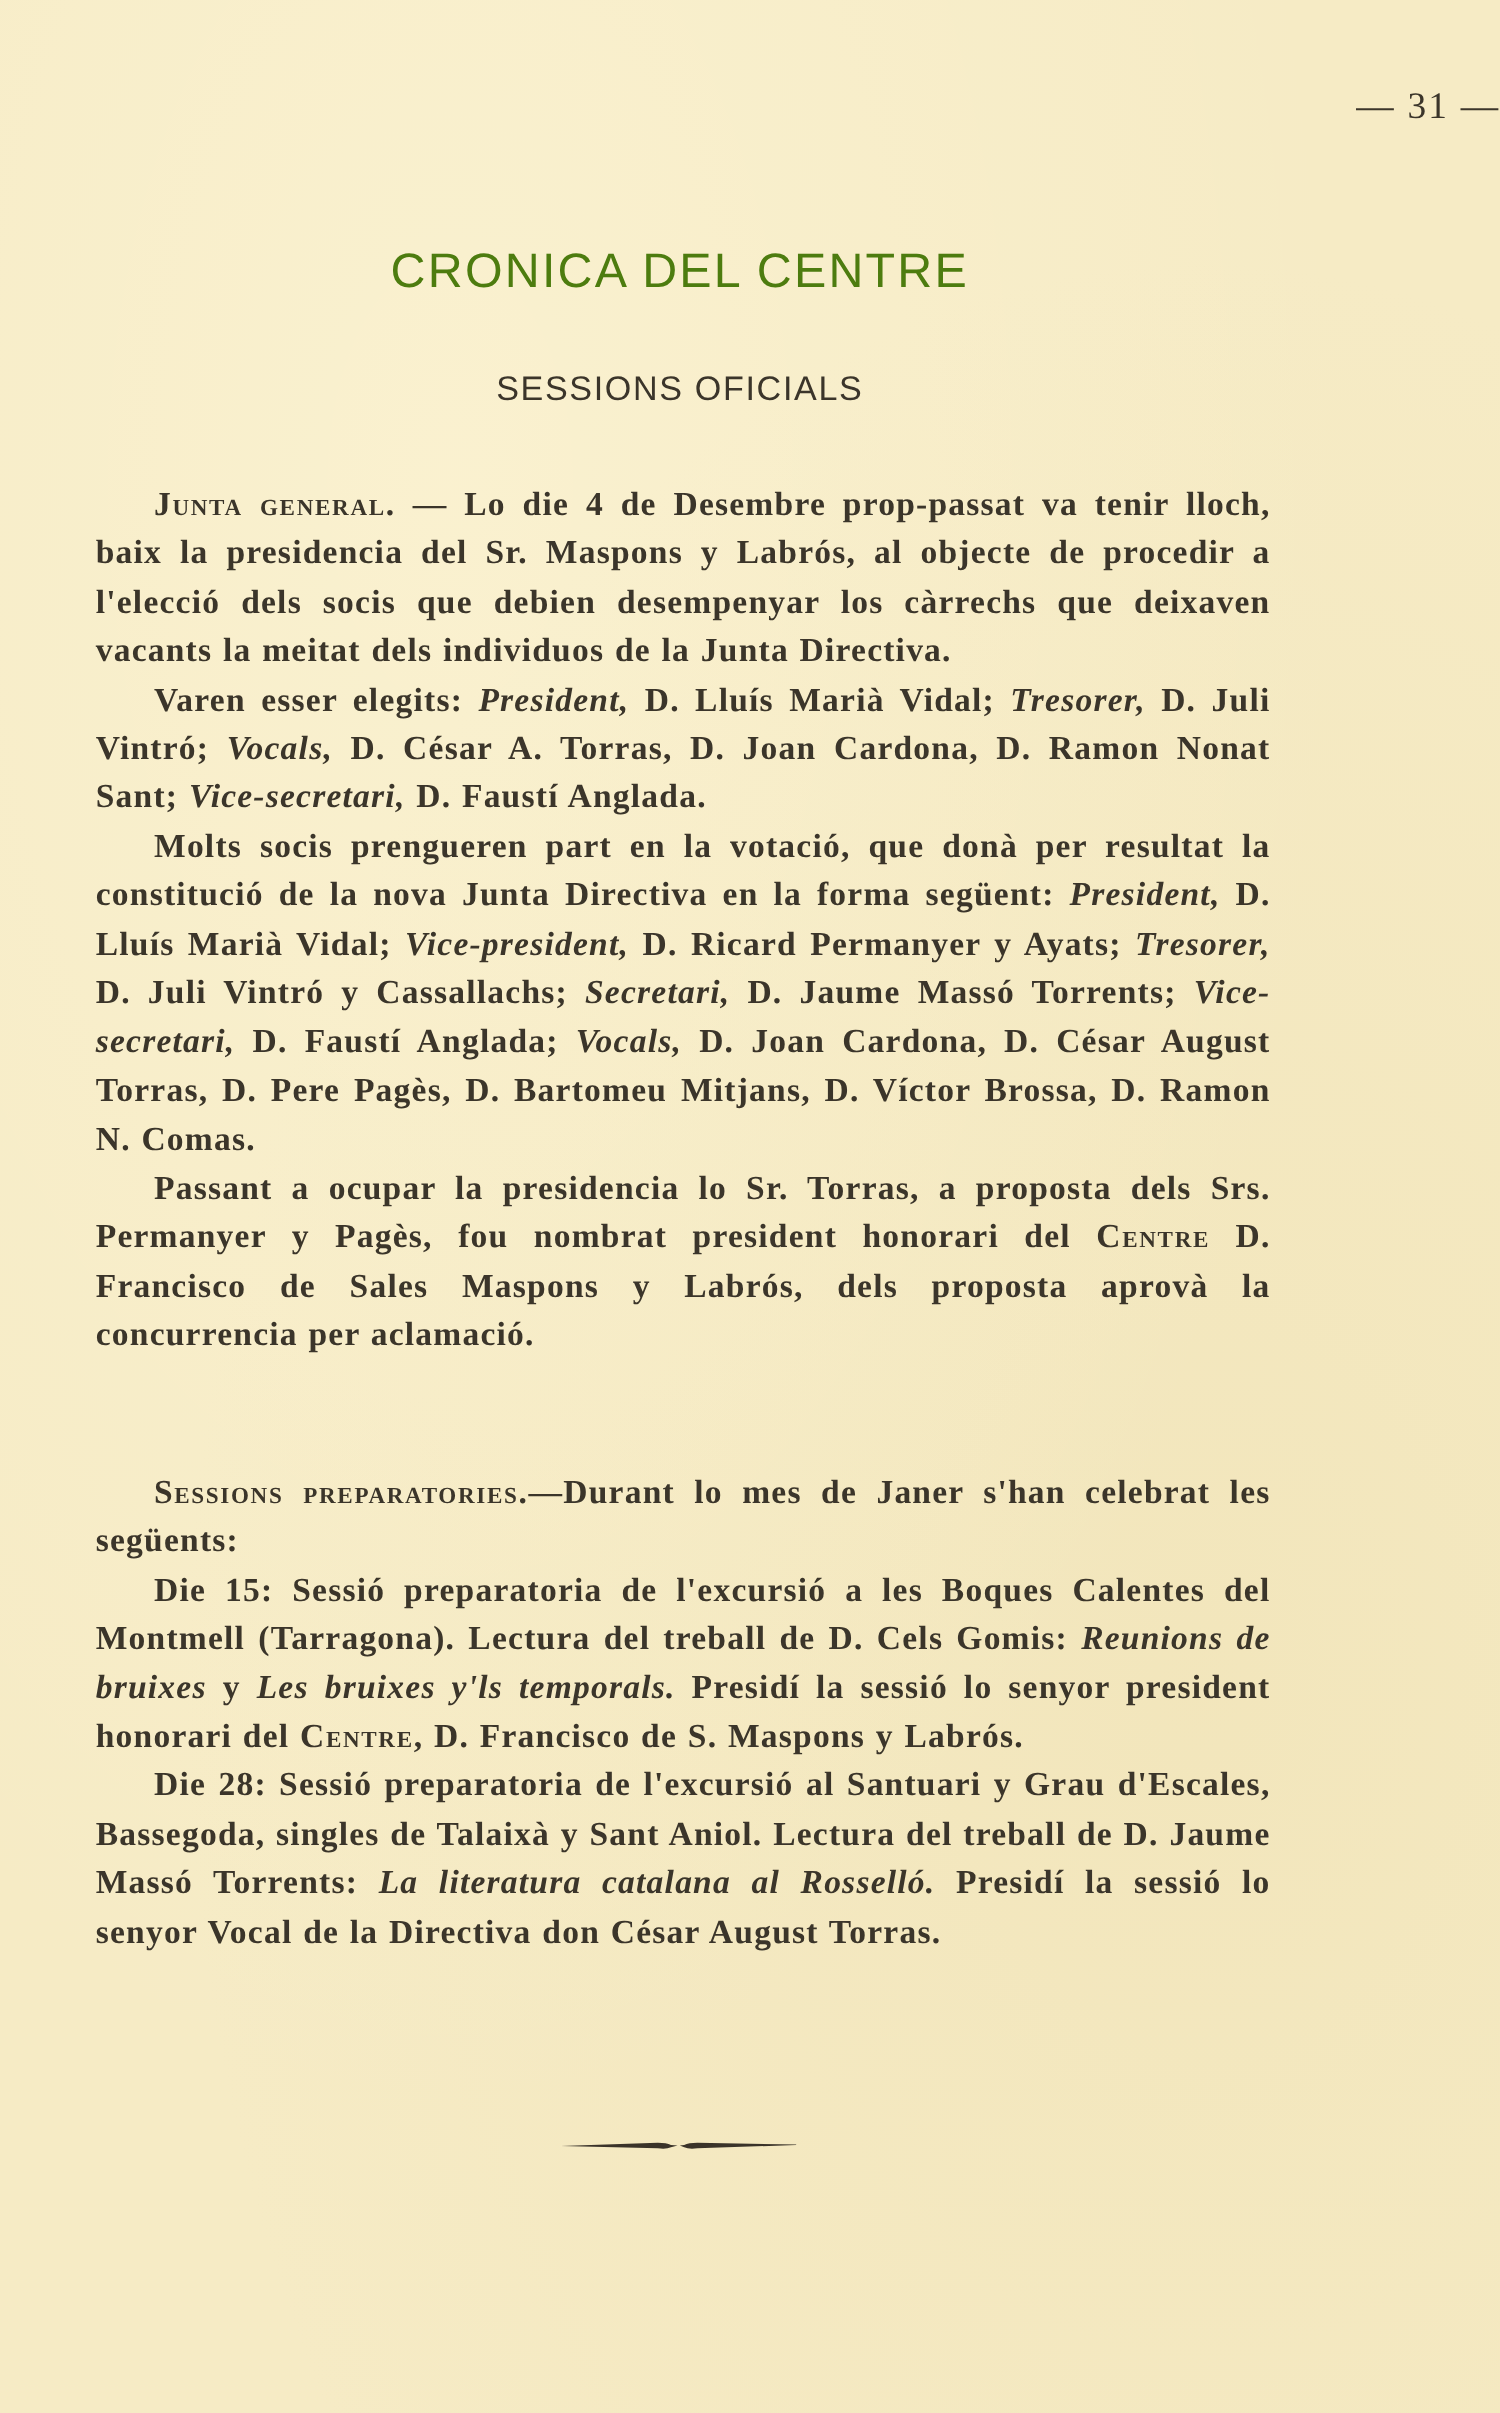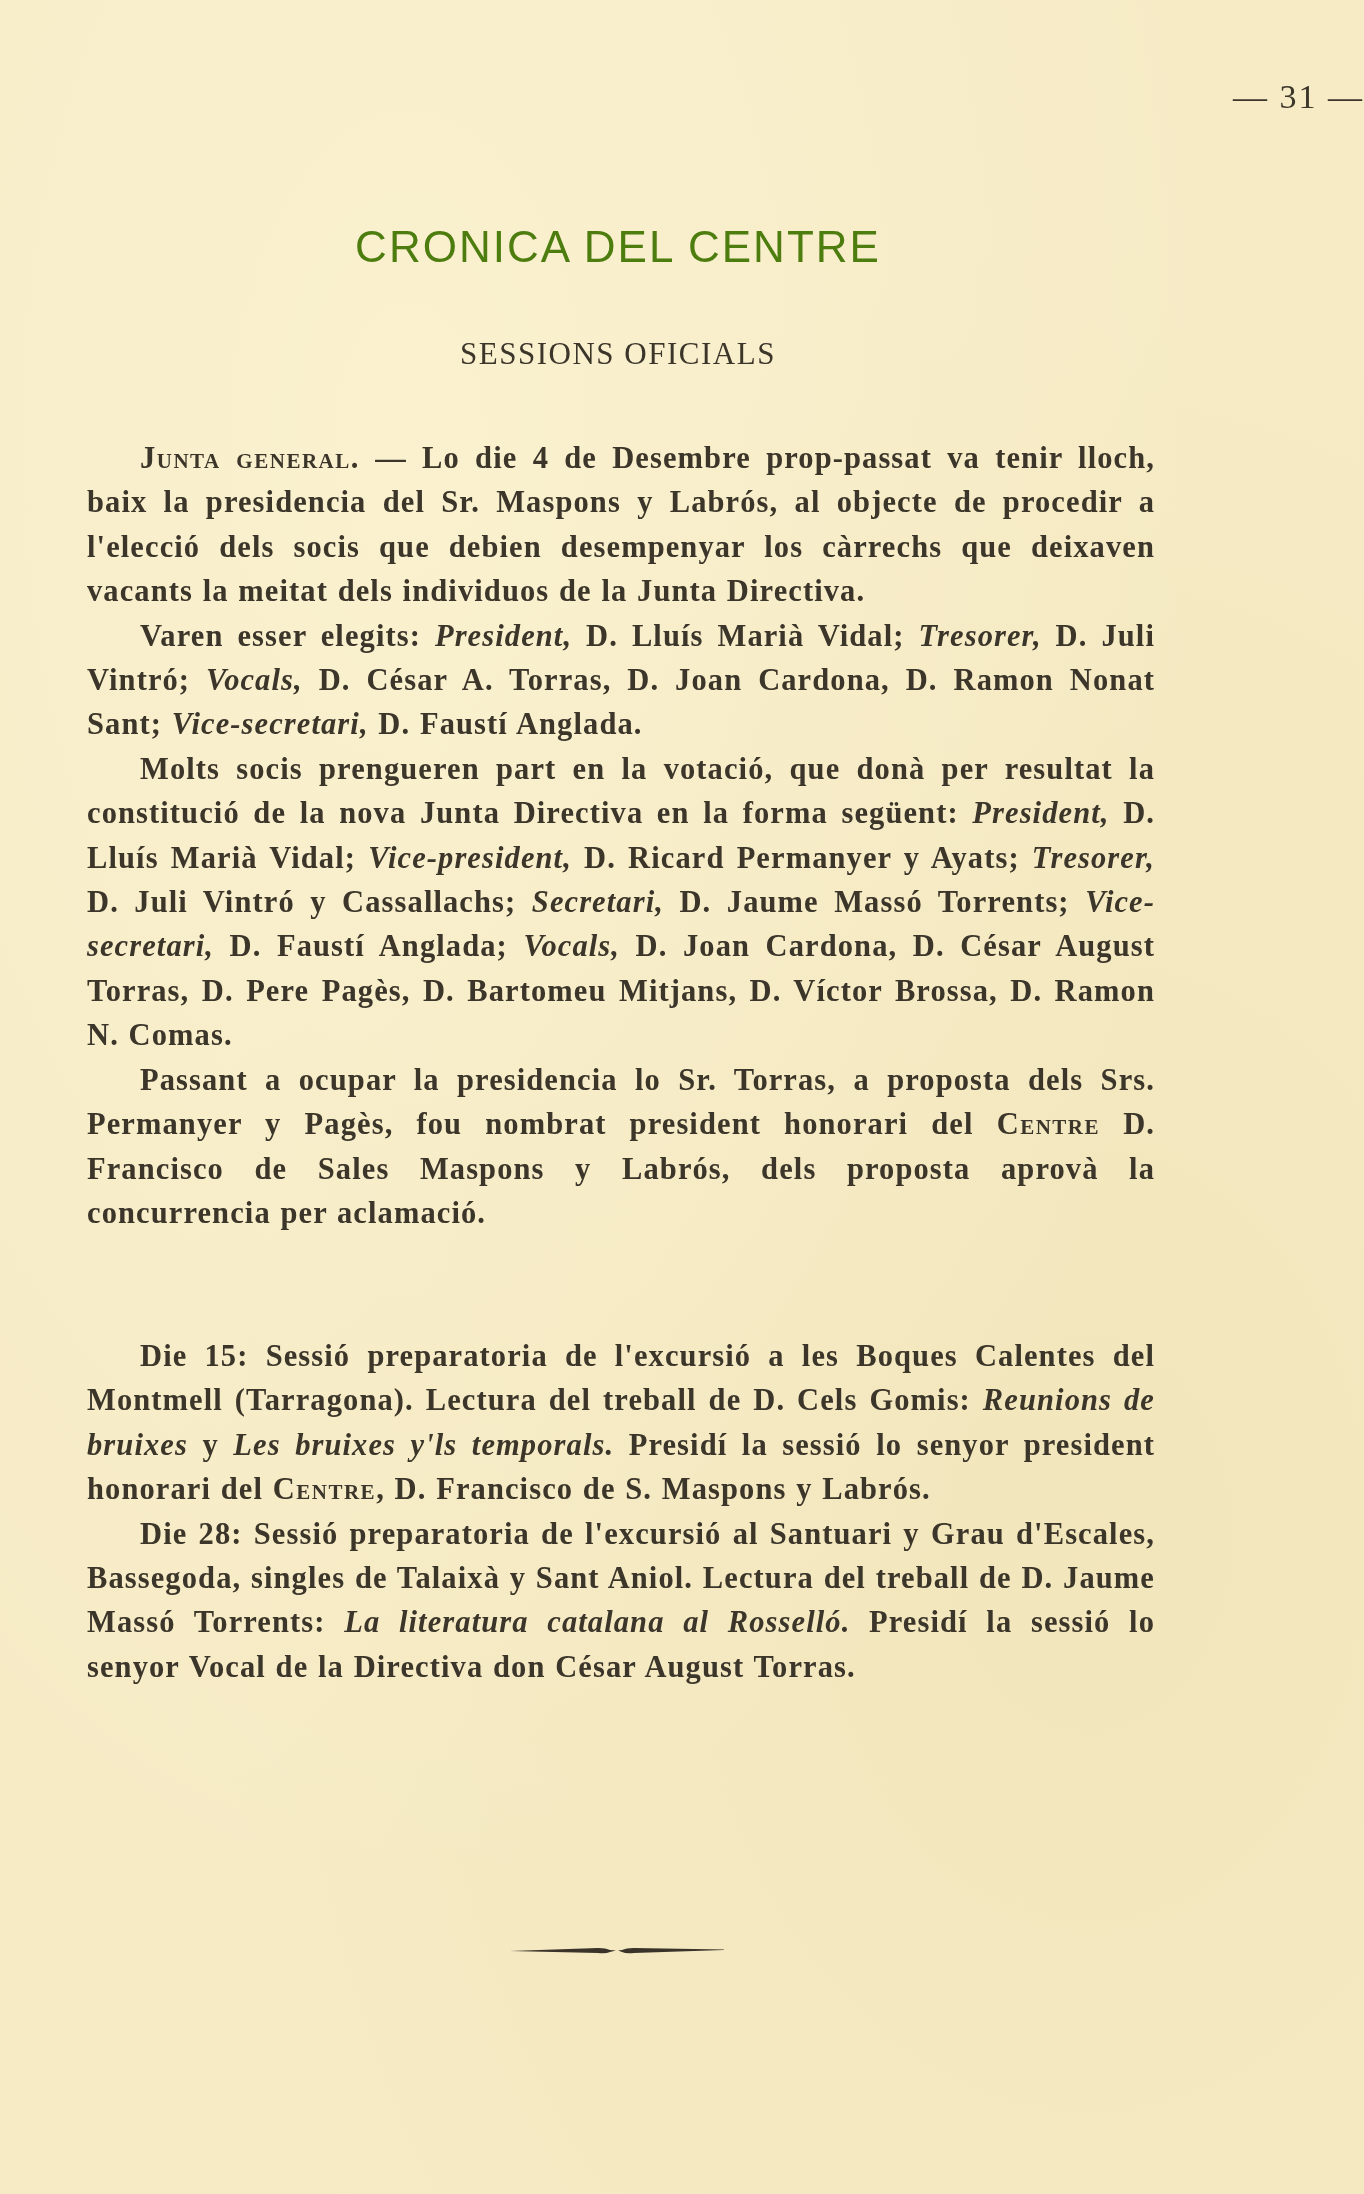--- a/index.html
+++ b/index.html
@@ -18,21 +18,21 @@
     text-align: right; font-size: 34px; letter-spacing: 2px;
   }
   .title {
     position: absolute; top: 222px; left: 0; width: 1236px;
     text-align: center; font-family: "Liberation Sans", "DejaVu Sans", sans-serif;
     font-size: 44px; letter-spacing: 2px; font-weight: normal; margin: 0;
     color: #4d7c0f;
   }
   .subtitle {
     position: absolute; top: 336px; left: 0; width: 1236px;
-    text-align: center; font-family: Liberation Serif, serif;
+    text-align: center; font-family: Liberation Sans, sans-serif;
     font-size: 31px; letter-spacing: 1.5px; margin: 0; font-weight: normal;
   }
   .body-text {
     position: absolute; left: 87px; width: 1068px;
     font-size: 30.5px; line-height: 44.4px; text-align: justify;
     letter-spacing: 1.1px; word-spacing: 1px; font-weight: bold;
   }
   .body-text p { margin: 0; text-indent: 53px; }
   .block-1 { top: 436px; }
   .block-2 { top: 1334px; }
@@ -51,20 +51,21 @@
 <h2 class="subtitle">SESSIONS OFICIALS</h2>
 
 <div class="body-text block-1">
   <p><span class="sc">Junta general.</span><span> — Lo die 4 de Desembre prop-passat va tenir lloch, baix la presidencia del Sr. Maspons y Labrós, al objecte de procedir a l'elecció dels socis que debien desempenyar los càrrechs que deixaven vacants la meitat dels individuos de la Junta Directiva.</span></p>
   <p><span>Varen esser elegits: </span><span class="it">President,</span><span> D. Lluís Marià Vidal; </span><span class="it">Tresorer,</span><span> D. Juli Vintró; </span><span class="it">Vocals,</span><span> D. César A. Torras, D. Joan Cardona, D. Ramon Nonat Sant; </span><span class="it">Vice-secretari,</span><span> D. Faustí Anglada.</span></p>
   <p><span>Molts socis prengueren part en la votació, que donà per resultat la constitució de la nova Junta Directiva en la forma següent: </span><span class="it">President,</span><span> D. Lluís Marià Vidal; </span><span class="it">Vice-president,</span><span> D. Ricard Permanyer y Ayats; </span><span class="it">Tresorer,</span><span> D. Juli Vintró y Cassallachs; </span><span class="it">Secretari,</span><span> D. Jaume Massó Torrents; </span><span class="it">Vice-secretari,</span><span> D. Faustí Anglada; </span><span class="it">Vocals,</span><span> D. Joan Cardona, D. César August Torras, D. Pere Pagès, D. Bartomeu Mitjans, D. Víctor Brossa, D. Ramon N. Comas.</span></p>
   <p><span>Passant a ocupar la presidencia lo Sr. Torras, a proposta dels Srs. Permanyer y Pagès, fou nombrat president honorari del </span><span class="sc">Centre</span><span> D. Francisco de Sales Maspons y Labrós, dels proposta aprovà la concurrencia per aclamació.</span></p>
 </div>
 
 <div class="body-text block-2">
+  <p><span class="sc">Sessions preparatories.</span><span>—Durant lo mes de Janer s'han celebrat les següents:</span></p>
   <p><span>Die 15:  Sessió preparatoria de l'excursió a les Boques Calentes del Montmell (Tarragona). Lectura del treball de D. Cels Gomis: </span><span class="it">Reunions de bruixes</span><span> y </span><span class="it">Les bruixes y'ls temporals.</span><span> Presidí la sessió lo senyor president honorari del </span><span class="sc">Centre</span><span>, D. Francisco de S. Maspons y Labrós.</span></p>
   <p><span>Die 28:  Sessió preparatoria de l'excursió al Santuari y Grau d'Escales, Bassegoda, singles de Talaixà y Sant Aniol. Lectura del treball de D. Jaume Massó Torrents: </span><span class="it">La literatura catalana al Rosselló.</span><span> Presidí la sessió lo senyor Vocal de la Directiva don César August Torras.</span></p>
 </div>
 
 <svg class="ornament" viewBox="0 0 214 12" preserveAspectRatio="none">
   <path d="M0 7 L88 4 Q96 4 100 6 L106 6.5 L100 8 Q96 10 88 9 L0 7 Z" fill="#3a3329"></path>
   <path d="M214 5.5 L124 4 Q116 4 112 6 L108 6.5 L112 8 Q116 10 124 9 L214 6 Z" fill="#3a3329"></path>
 </svg>
 
 </body></html>

